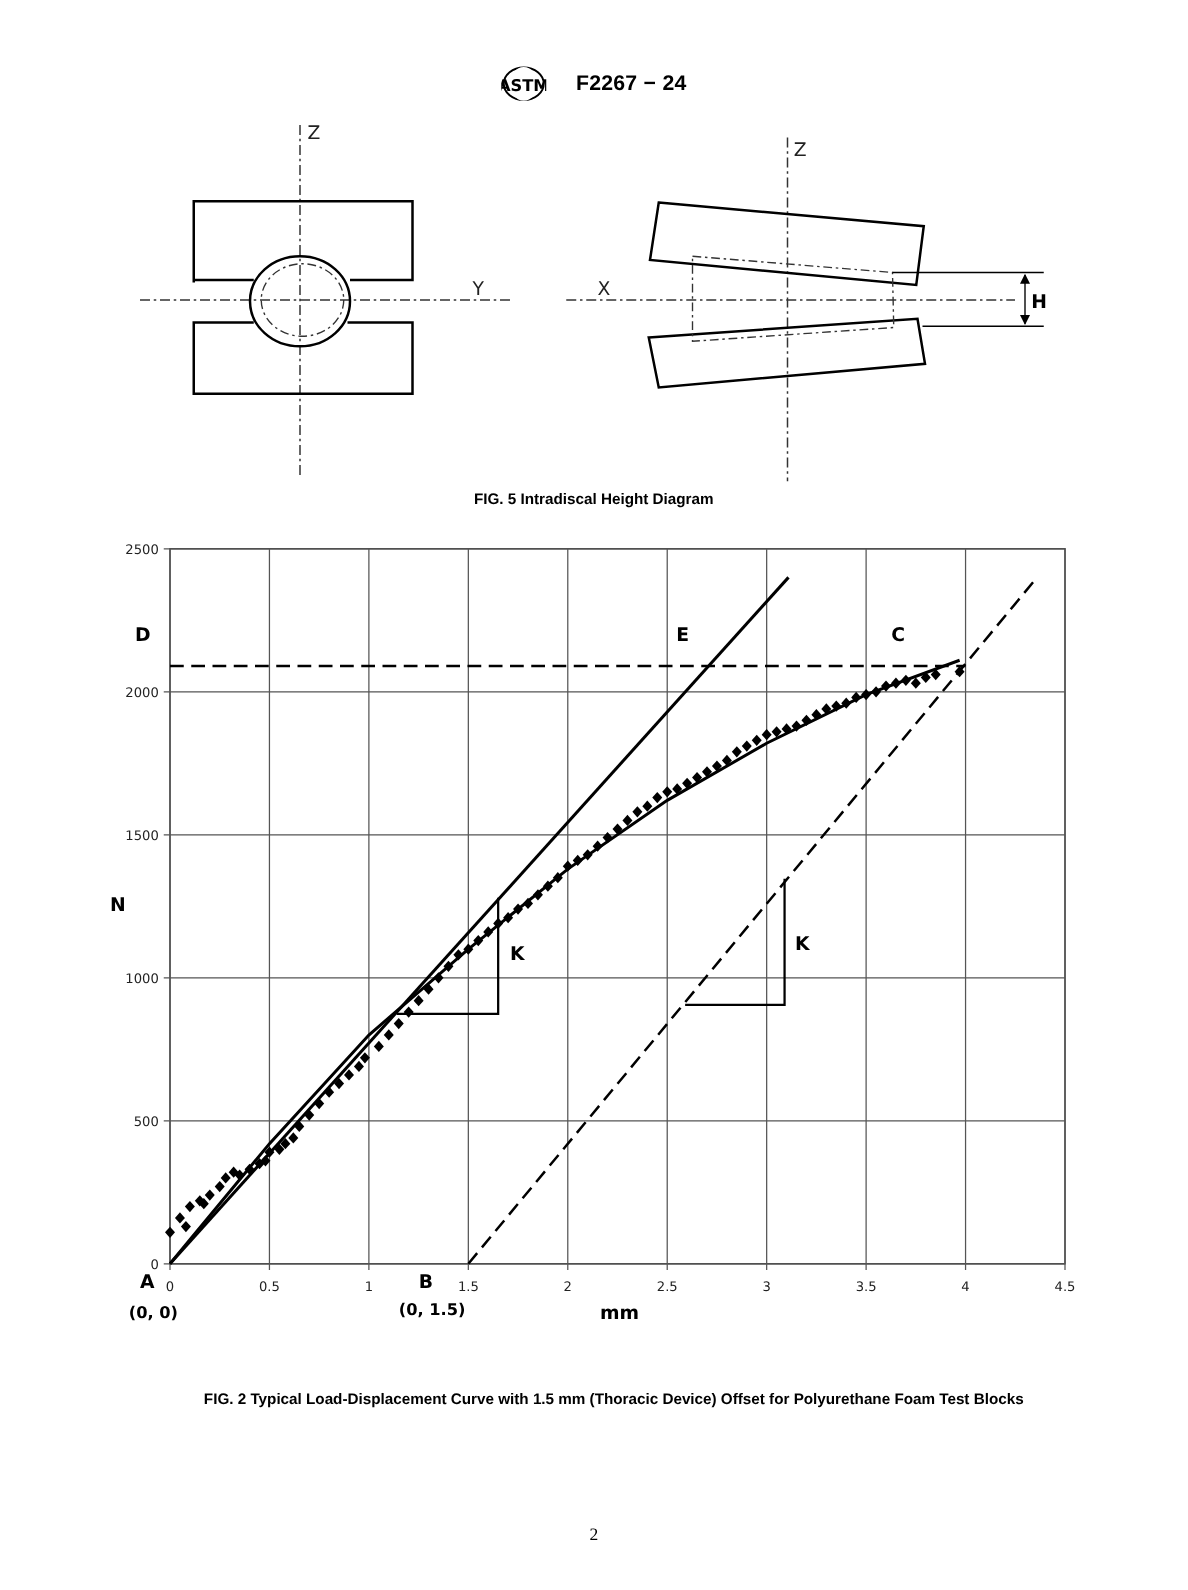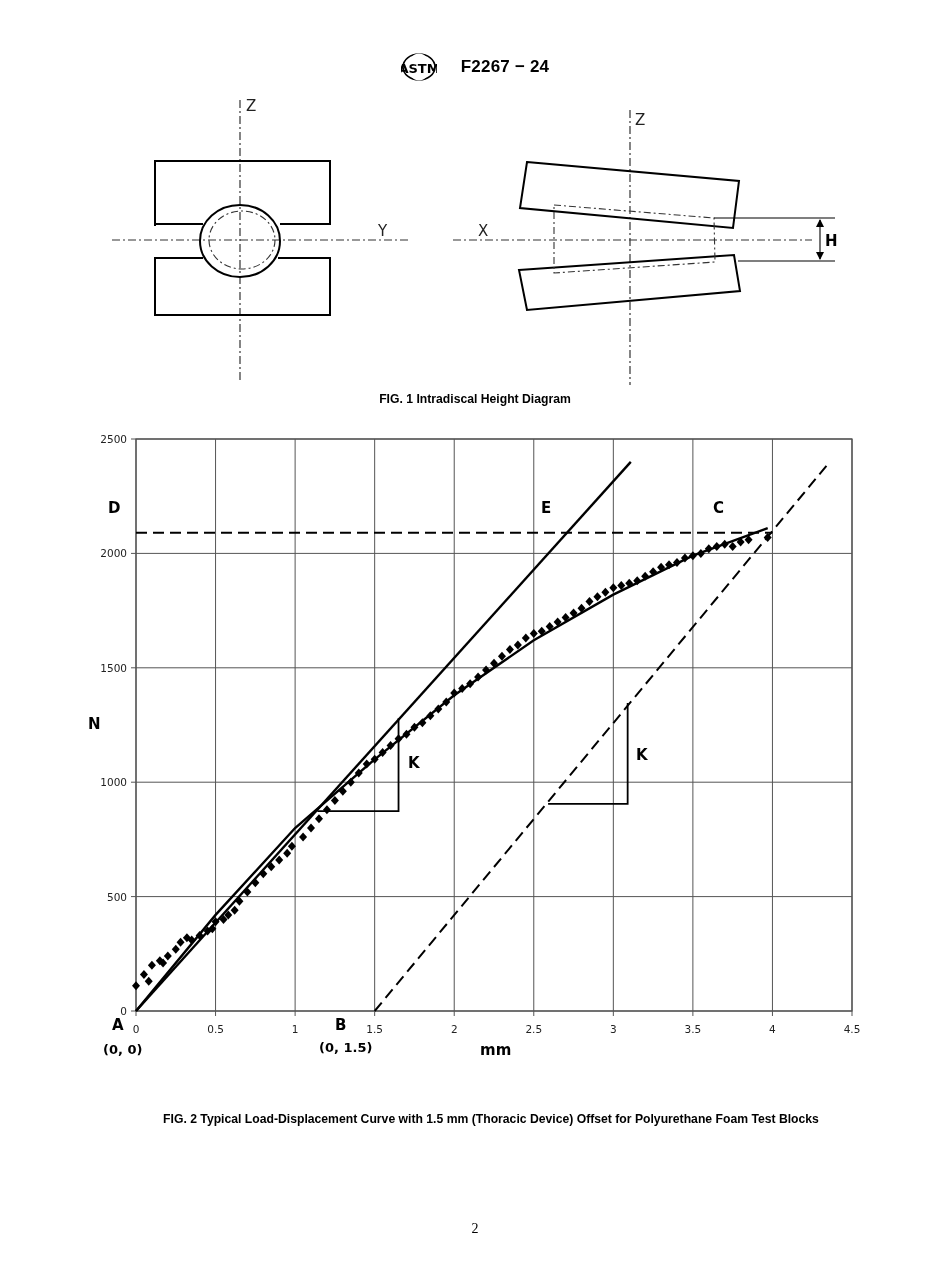--- a/index.html
+++ b/index.html
@@ -62,21 +62,21 @@
     <line x1="738" y1="171" x2="835" y2="171" stroke="#000" stroke-width="1.1"></line>
     <line x1="820" y1="130" x2="820" y2="169" stroke="#000" stroke-width="1.1"></line>
     <polygon points="820,129 816,137 824,137" fill="#000"></polygon>
     <polygon points="820,170 816,162 824,162" fill="#000"></polygon>
     <text x="825" y="156" font-size="15" font-weight="bold" fill="#000">H</text>
     <text x="478" y="146" font-size="15" fill="#222">X</text>
     <text x="635" y="35" font-size="15" fill="#222">Z</text>
   </g>
 </svg>
 
-<div class="fig-caption" style="top:392px;">FIG. 1 Intradiscal Height Diagram</div>
+<div class="fig-caption" style="top:392px;">FIG. 5 Intradiscal Height Diagram</div>
 
 <svg id="chart" width="950" height="680" style="position:absolute; top:400px; left:0;">
 
   <g id="grid">
       <rect x="136" y="39" width="716" height="572" fill="none" stroke="#444" stroke-width="1.2"></rect>
       <line x1="136" y1="39" x2="136" y2="616" stroke="#555" stroke-width="1"></line>
       <line x1="215.55555555555554" y1="39" x2="215.55555555555554" y2="616" stroke="#555" stroke-width="1"></line>
       <line x1="295.1111111111111" y1="39" x2="295.1111111111111" y2="616" stroke="#555" stroke-width="1"></line>
       <line x1="374.66666666666663" y1="39" x2="374.66666666666663" y2="616" stroke="#555" stroke-width="1"></line>
       <line x1="454.22222222222223" y1="39" x2="454.22222222222223" y2="616" stroke="#555" stroke-width="1"></line>

